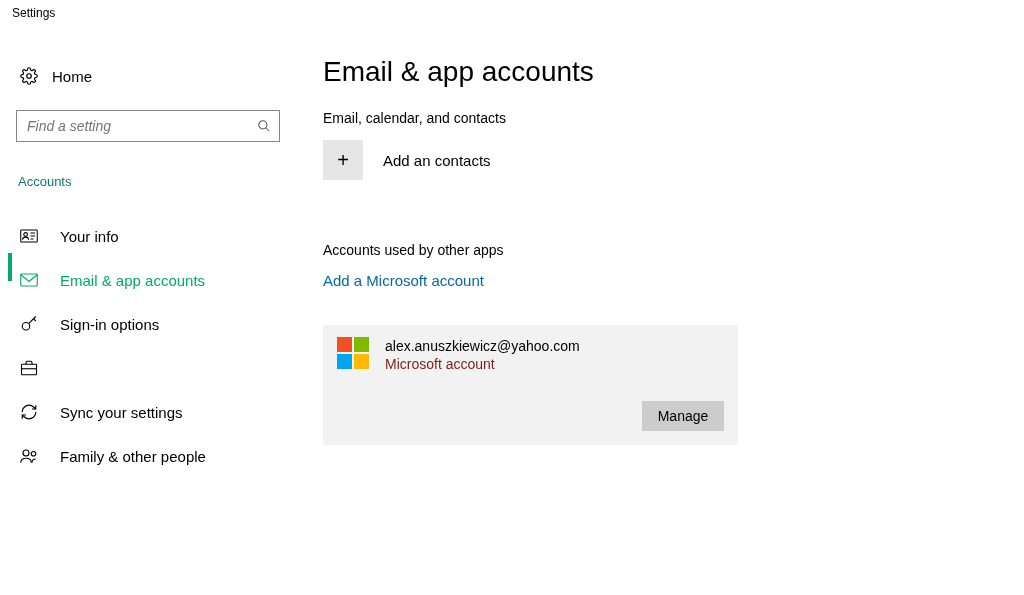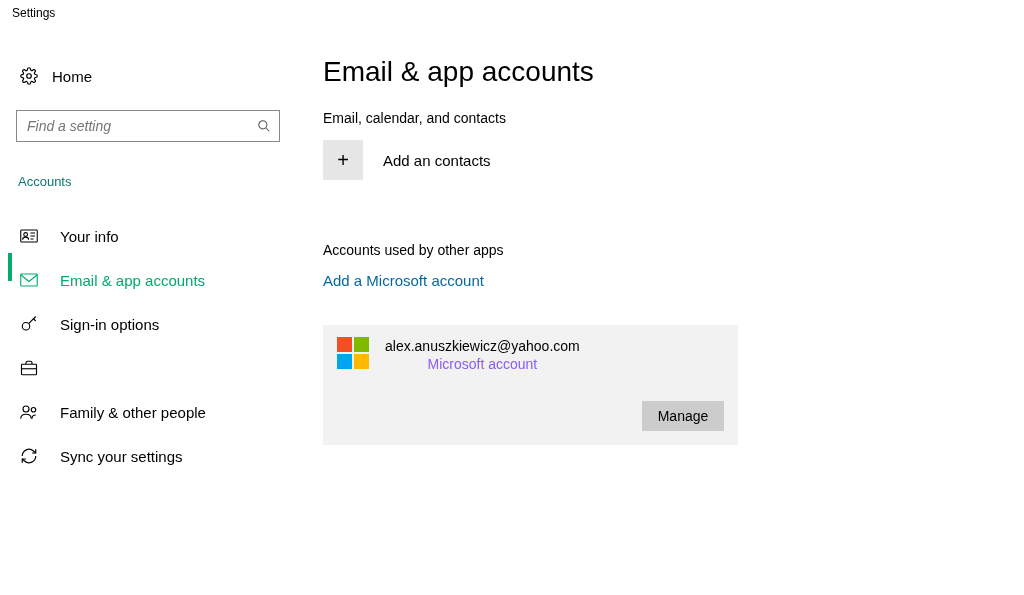--- a/index.html
+++ b/index.html
@@ -145,21 +145,21 @@
     grid-template-rows: 1fr 1fr;
     gap: 2px;
     flex-shrink: 0;
   }
   .ms-logo div { width: 100%; height: 100%; }
   .sq-r { background: #f25022; }
   .sq-g { background: #7fba00; }
   .sq-b { background: #00a4ef; }
   .sq-y { background: #ffb900; }
   .account-text { font-size: 14px; line-height: 1.3; }
-  .account-sub  { color: #8b5cf6; text-align: center; }
+  .account-sub  { color: #7f1d1d; }
   .account-actions {
     display: flex;
     justify-content: flex-end;
     margin-top: 28px;
   }
   .manage-btn {
     background: #cccccc;
     border: none;
     width: 82px;
     height: 30px;
@@ -239,40 +239,40 @@
         <svg width="18" height="16" viewBox="0 0 24 20" fill="none" stroke="#000" stroke-width="1.5">
           <rect x="2" y="5" width="20" height="14" rx="1"></rect>
           <path d="M8 5V3a2 2 0 0 1 2-2h4a2 2 0 0 1 2 2v2"></path>
           <line x1="2" y1="11" x2="22" y2="11"></line>
         </svg>
       </span>
     </div>
 
     <div class="nav-item">
       <span class="nav-icon">
+        <svg width="18" height="18" viewBox="0 0 24 24" fill="none" stroke="#000" stroke-width="1.6">
+          <path d="M3 12a9 9 0 0 1 15-6.7L21 8"></path>
+          <polyline points="21 3 21 8 16 8"></polyline>
+          <path d="M21 12a9 9 0 0 1-15 6.7L3 16"></path>
+          <polyline points="3 21 3 16 8 16"></polyline>
+        </svg>
+      </span>
+      <span class="nav-label">Sync your settings</span>
+    </div>
+
+    <div class="nav-item">
+      <span class="nav-icon">
         <svg width="18" height="16" viewBox="0 0 24 20" fill="none" stroke="#000" stroke-width="1.5">
           <circle cx="8" cy="6" r="4"></circle>
           <path d="M1 19c0-4 3-6 7-6s7 2 7 6"></path>
           <circle cx="18" cy="7" r="3"></circle>
           <path d="M16 19c0-3 2-5 5-5"></path>
         </svg>
       </span>
       <span class="nav-label">Family &amp; other people</span>
-    </div>
-
-    <div class="nav-item">
-      <span class="nav-icon">
-        <svg width="18" height="18" viewBox="0 0 24 24" fill="none" stroke="#000" stroke-width="1.6">
-          <path d="M3 12a9 9 0 0 1 15-6.7L21 8"></path>
-          <polyline points="21 3 21 8 16 8"></polyline>
-          <path d="M21 12a9 9 0 0 1-15 6.7L3 16"></path>
-          <polyline points="3 21 3 16 8 16"></polyline>
-        </svg>
-      </span>
-      <span class="nav-label">Sync your settings</span>
     </div>
 
   </div>
 
   <div class="main">
     <h1 class="page-title">Email &amp; app accounts</h1>
 
     <h2 class="section-title">Email, calendar, and contacts</h2>
 
     <div class="add-row">

